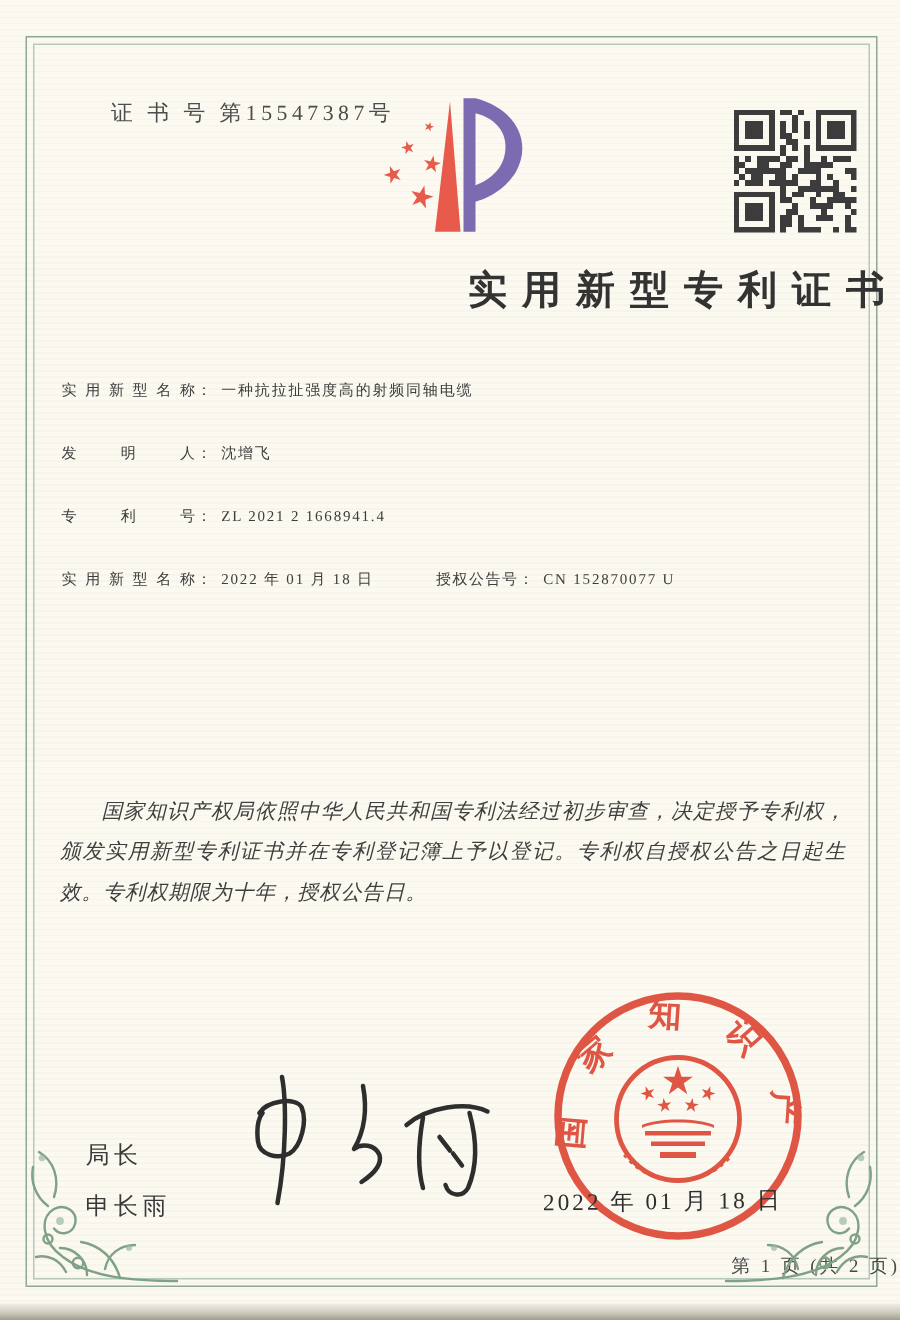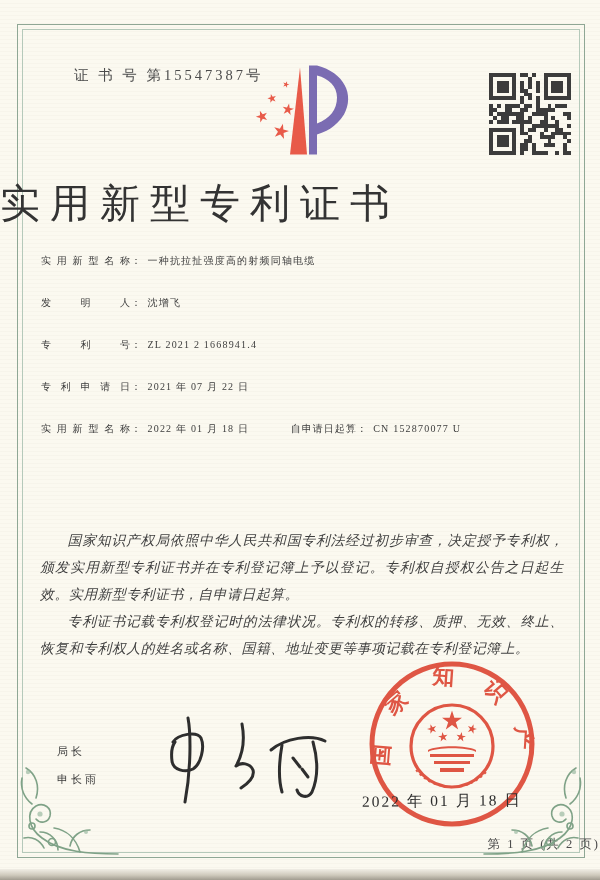--- a/index.html
+++ b/index.html
@@ -6,32 +6,32 @@
   body{width:600px;height:880px;background:#b9b4a8;font-family:"Liberation Serif","DejaVu Serif",serif;}
   .page{position:relative;width:600px;height:880px;background:#fbf9f0;overflow:hidden;
         background-image:repeating-linear-gradient(0deg, rgba(190,185,168,0.07) 0px, rgba(190,185,168,0.07) 1px, transparent 1px, transparent 4px);}
   .frame-outer{position:absolute;left:17px;top:24px;right:15px;bottom:22px;border:1.5px solid #8fa795;pointer-events:none;}
   .frame-inner{position:absolute;left:22px;top:29px;right:20px;bottom:27px;border:1px solid #b5c9ba;pointer-events:none;}
   .scan-edge{position:absolute;left:0;right:0;bottom:0;height:11px;
              background:linear-gradient(#f1eee6 0%, #cfcabd 55%, #a19c90 100%);}
   .cert-number{position:absolute;left:40px;top:66px;font-size:14.5px;color:#4c4c4c;letter-spacing:3px;margin-left:34px;}
   .logo{position:absolute;left:236px;top:58px;width:130px;height:108px;}
   .qr{position:absolute;left:489px;top:73px;width:82px;height:82px;}
-  .title{position:absolute;left:0;right:0;top:176px;text-align:left;font-size:40px;color:#333;
-         letter-spacing:10px;font-weight:400;}
+  .title{position:absolute;left:0;right:0;top:176px;text-align:right;font-size:26px;color:#333;
+         letter-spacing:10px;font-weight:700;}
   .fields{position:absolute;left:41px;top:250px;right:36px;font-size:10px;color:#3d3d3d;}
   .frow{margin-bottom:20px;line-height:22px;letter-spacing:1px;white-space:nowrap;}
   .flabel{display:inline-block;width:90px;text-align:justify;text-align-last:justify;vertical-align:top;}
   .fcolon{display:inline-block;margin:0 2px 0 0;}
   .fvalue{letter-spacing:1.2px;}
   .grant-second{margin-left:38px;}
   .paras{position:absolute;left:40px;right:36px;top:527px;font-size:13.8px;color:#3f3f3f;
          font-style:italic;line-height:1.96;letter-spacing:0.6px;text-align:justify;}
   .paras p{margin:0;text-indent:2em;}
-  .director{position:absolute;left:57px;top:744px;font-size:11px;color:#3a3a3a;letter-spacing:3px;
+  .director{position:absolute;left:57px;top:760px;font-size:16px;color:#3a3a3a;letter-spacing:3px;
             font-family:"Liberation Sans","DejaVu Sans",sans-serif;}
   .director div{margin-bottom:13px;}
   .signature{position:absolute;left:145px;top:712px;width:200px;height:100px;}
   .seal{position:absolute;left:366px;top:658px;width:172px;height:172px;opacity:0.93;}
   .seal-date{position:absolute;left:362px;top:791px;font-size:15.5px;color:#2e2e2e;letter-spacing:2px;
              transform:rotate(-0.6deg);z-index:5;}
   .footer{position:absolute;left:0;right:0;top:836px;text-align:right;font-size:12.5px;color:#4a4a4a;letter-spacing:2px;}
   .flourish{position:absolute;width:104px;height:104px;bottom:18px;}
   .flourish.bl{left:16px;transform:scaleX(-1);}
   .flourish.br{right:14px;}
@@ -304,36 +304,31 @@
     </div>
     <div class="frow">
       <span class="flabel">发明人</span><span class="fcolon">：</span>
       <span class="fvalue">沈增飞</span>
     </div>
     <div class="frow">
       <span class="flabel">专利号</span><span class="fcolon">：</span>
       <span class="fvalue">ZL 2021 2 1668941.4</span>
     </div>
     <div class="frow">
-      <span class="flabel">专利申请日</span><span class="fcolon">：</span>
-      <span class="fvalue">2021 年 07 月 22 日</span>
-    </div>
-    <div class="frow">
       <span class="flabel">实用新型名称</span><span class="fcolon">：</span>
       <span class="fvalue">2022 年 01 月 18 日</span>
       <span class="grant-second">
-        <span>自申请日起算</span><span class="fcolon">：</span>
+        <span>授权公告号</span><span class="fcolon">：</span>
         <span class="fvalue">CN 152870077 U</span>
       </span>
     </div>
   </div>
 
   <div class="paras">
-    <p>国家知识产权局依照中华人民共和国专利法经过初步审查，决定授予专利权，颁发实用新型专利证书并在专利登记簿上予以登记。专利权自授权公告之日起生效。实用新型专利证书，自申请日起算。</p>
-    <p>专利证书记载专利权登记时的法律状况。专利权的转移、质押、无效、终止、恢复和专利权人的姓名或名称、国籍、地址变更等事项记载在专利登记簿上。</p>
+    <p>国家知识产权局依照中华人民共和国专利法经过初步审查，决定授予专利权，颁发实用新型专利证书并在专利登记簿上予以登记。专利权自授权公告之日起生效。专利权期限为十年，授权公告日。</p>
   </div>
 
   <div class="director">
     <div>局长</div>
     <div>申长雨</div>
   </div>
 
   <svg class="signature" viewBox="0 0 200 100">
     <g fill="none" stroke="#2e2e2e" stroke-width="3" stroke-linecap="round" stroke-linejoin="round">
       <path d="M28,30 C33,22 52,19 56,26 C60,35 56,52 48,57 C40,61 28,58 27,49 C26,41 27,34 30,30"></path>

